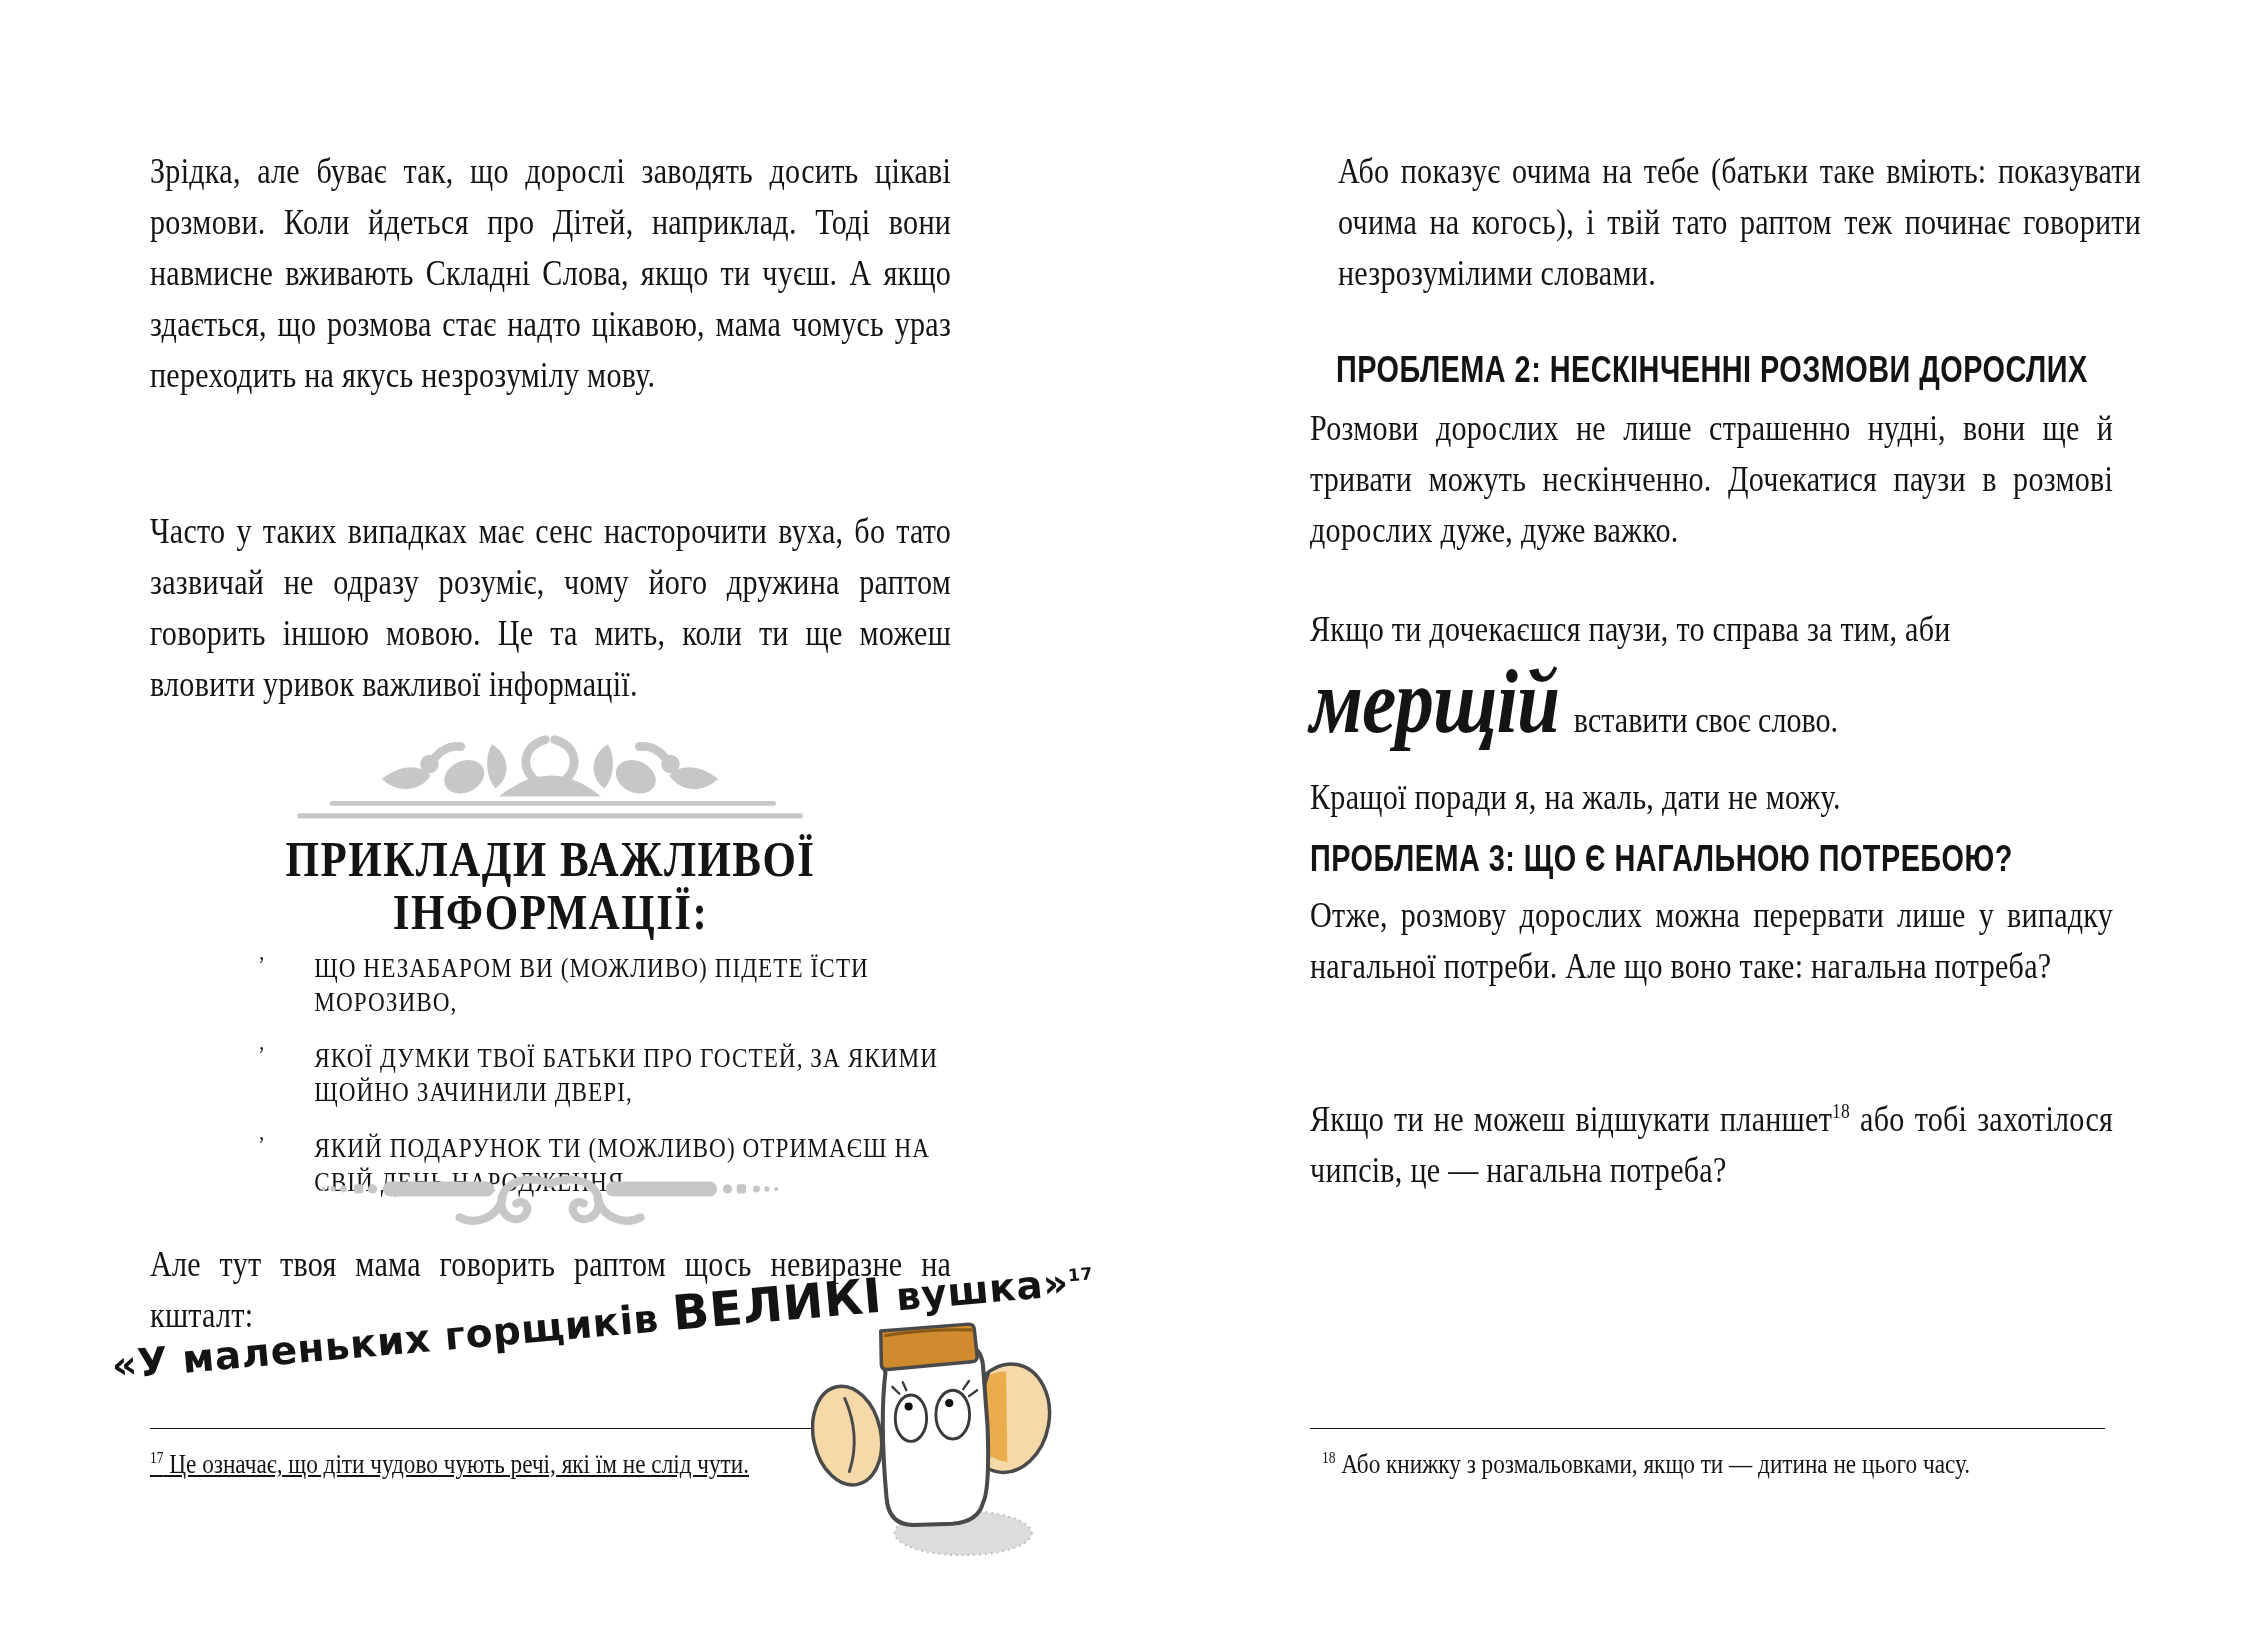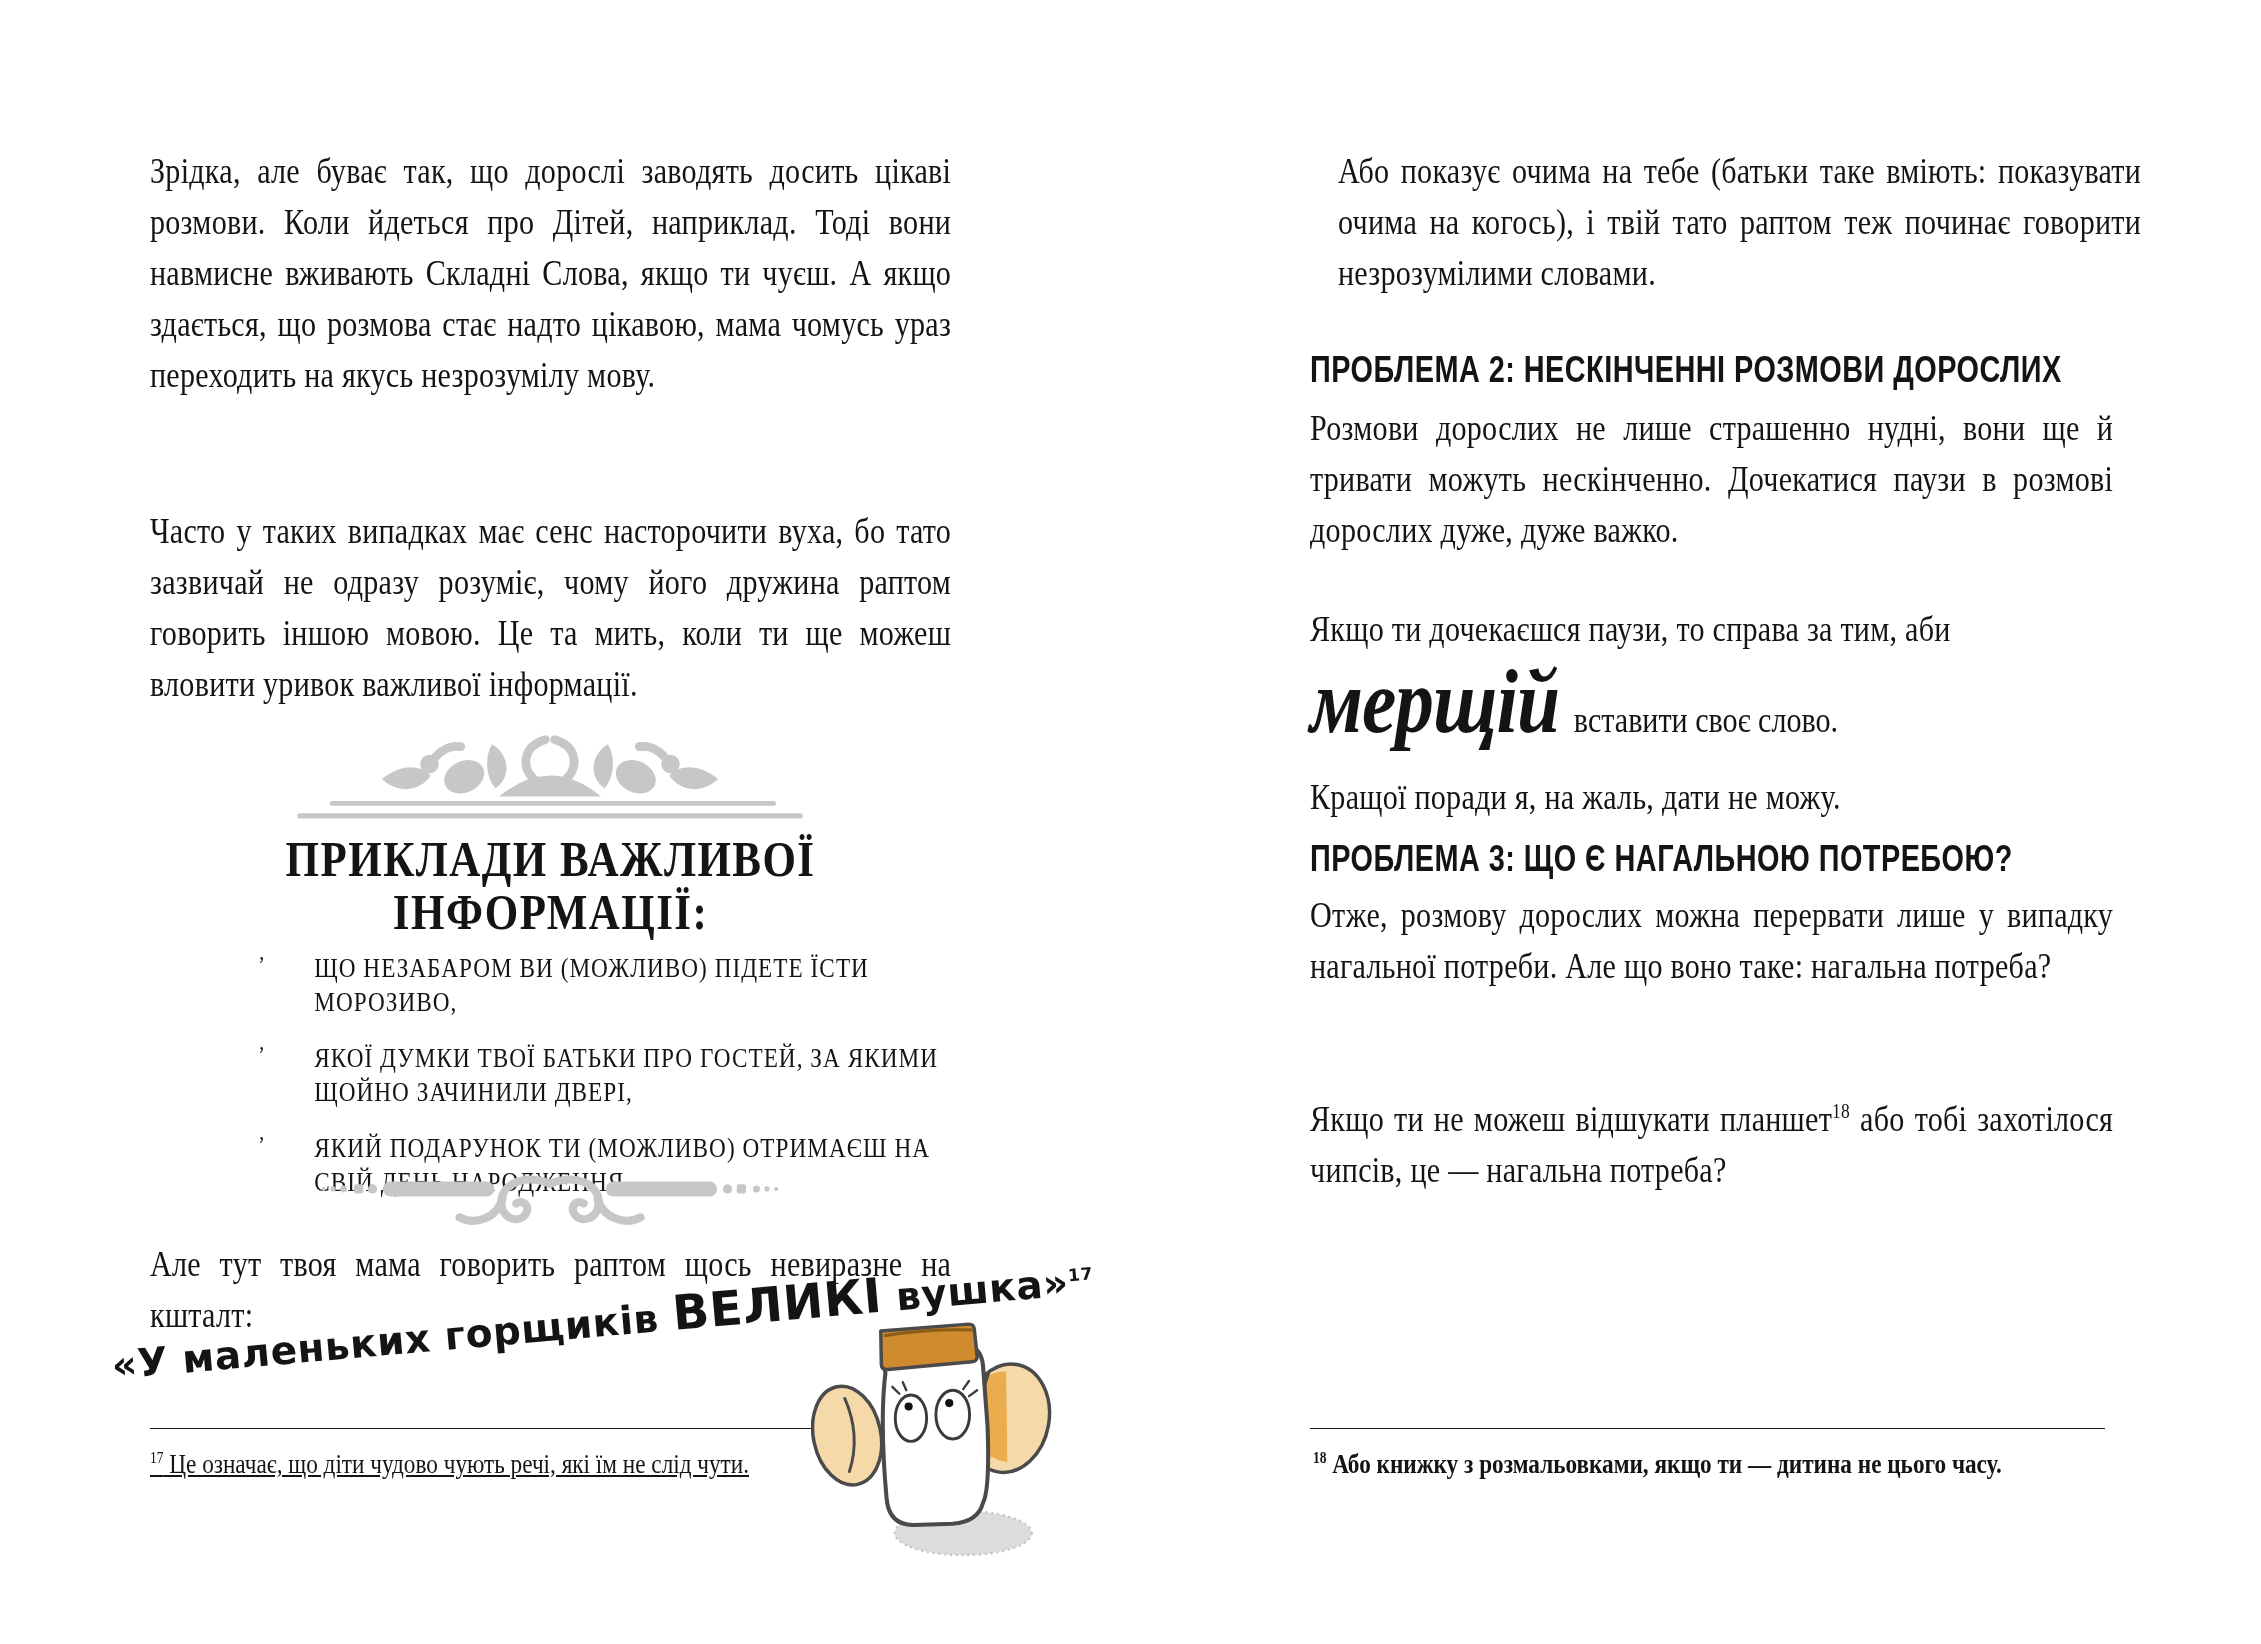--- a/index.html
+++ b/index.html
@@ -156,21 +156,21 @@
       </svg>
     </div>
   </div>
 
   <div class="abs" style="left:1310px;top:0;width:803px;height:1645px;">
 
     <div class="abs" style="left:0;top:146px;width:803px;margin-left:28px;">
       <div class="cx86 body-text">Або показує очима на тебе (батьки таке вміють: показувати очима на когось), і твій тато раптом теж починає говорити незрозумілими словами.</div>
     </div>
 
-    <div class="abs" style="left:0;top:348px;width:803px;">
+    <div class="abs" style="left:0;top:348px;width:803px;text-align:center;">
       <div class="h-sans">ПРОБЛЕМА 2: НЕСКІНЧЕННІ РОЗМОВИ ДОРОСЛИХ</div>
     </div>
 
     <div class="abs" style="left:0;top:403px;width:803px;">
       <div class="cx86 body-text">Розмови дорослих не лише страшенно нудні, вони ще й тривати можуть нескінченно. Дочекатися паузи в розмові дорослих дуже, дуже важко.</div>
     </div>
 
     <div class="abs" style="left:0;top:604px;width:803px;">
       <div class="cx86">
         <div class="body-text">Якщо ти дочекаєшся паузи, то справа за тим, аби</div>
@@ -191,19 +191,19 @@
 
     <div class="abs" style="left:0;top:890px;width:803px;">
       <div class="cx86 body-text">Отже, розмову дорослих можна перервати лише у випадку нагальної потреби. Але що воно таке: нагальна потреба?</div>
     </div>
 
     <div class="abs" style="left:0;top:1094px;width:803px;">
       <div class="cx86 body-text"><span>Якщо ти не можеш відшукати планшет</span><sup>18</sup><span> або тобі захотілося чипсів, це — нагальна потреба?</span></div>
     </div>
 
     <div class="abs footnote-rule" style="left:0;top:1428px;width:795px;"></div>
-    <div class="abs" style="left:3px;top:1446px;width:795px;font-weight:bold;">
+    <div class="abs" style="left:12px;top:1446px;width:795px;">
       <div class="cx86 footnote-text"><sup>18</sup><span> Або книжку з розмальовками, якщо ти — дитина не цього часу.</span></div>
     </div>
   </div>
 
 </div>
 
 
 </body></html>

